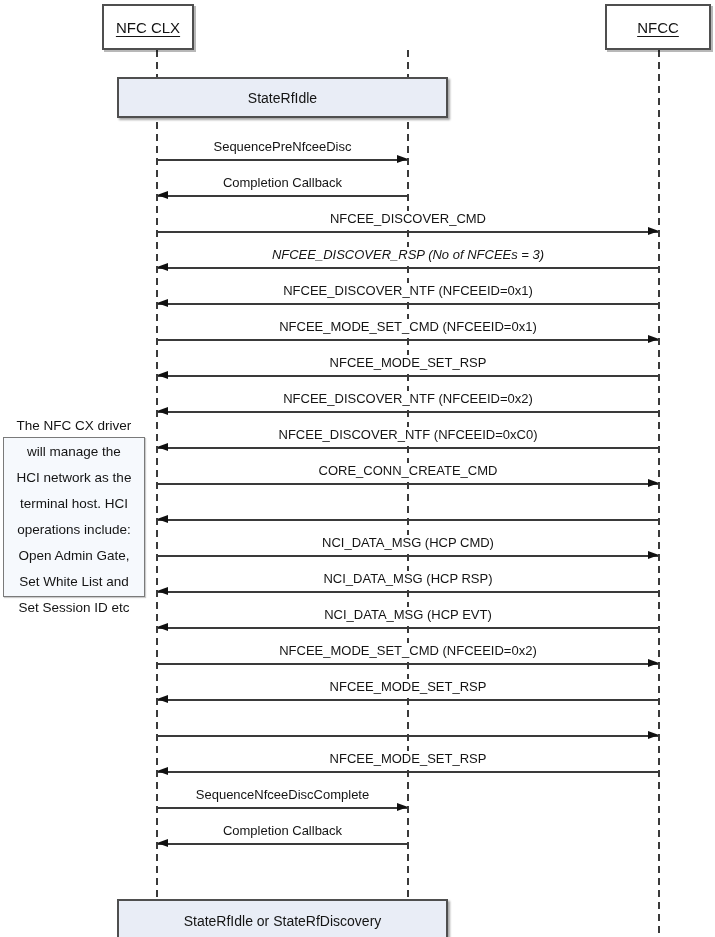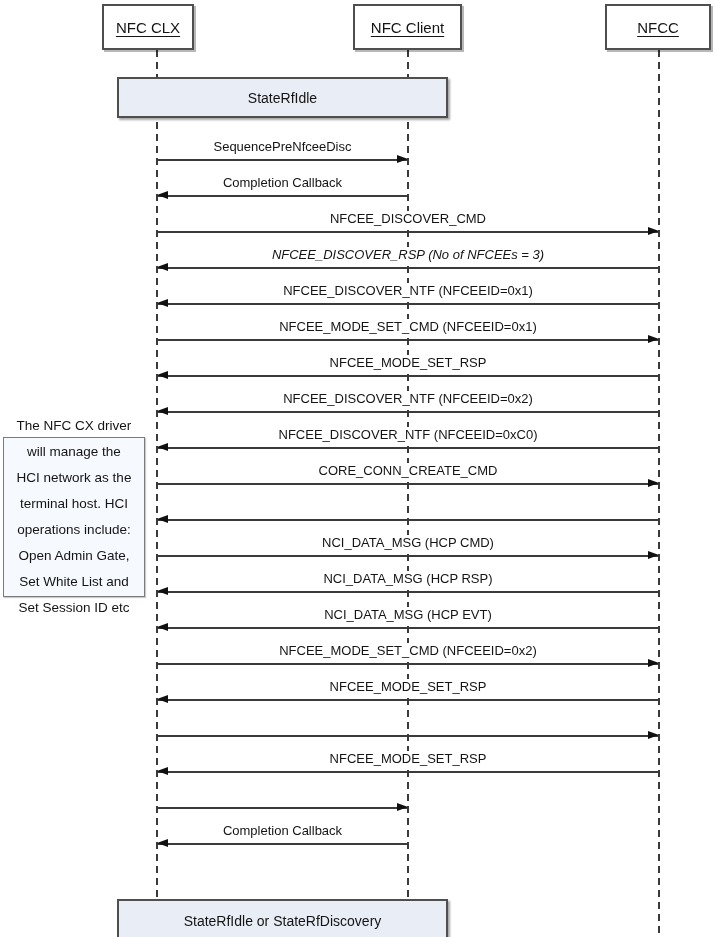--- a/index.html
+++ b/index.html
@@ -202,35 +202,33 @@
       <div class="message" style="left: 157px; top: 715px; width: 502px;">
         <div class="msg-line"></div>
         <div class="msg-head right"></div>
       </div>
       <div class="message" style="left: 157px; top: 751px; width: 502px;">
         <div class="msg-label"><span class="msg-label-text">NFCEE_MODE_SET_RSP</span></div>
         <div class="msg-line"></div>
         <div class="msg-head left"></div>
       </div>
       <div class="message" style="left: 157px; top: 787px; width: 251px;">
+        <div class="msg-label"><span class="msg-label-text">SequenceNfceeDiscComplete</span></div>
         <div class="msg-line"></div>
         <div class="msg-head right"></div>
       </div>
       <div class="message" style="left: 157px; top: 823px; width: 251px;">
         <div class="msg-label"><span class="msg-label-text">Completion Callback</span></div>
         <div class="msg-line"></div>
         <div class="msg-head left"></div>
       </div>
     </div>
 
   <div class="actor" style="left:102px;width:92px">
     <span class="actor-label">NFC CLX</span>
-  </div>
-  <div class="actor" style="left:353px;width:109px">
-    <span class="actor-label">NFC Client</span>
   </div>
   <div class="actor" style="left:605px;width:106px">
     <span class="actor-label">NFCC</span>
   </div>
 
   <div class="state-box" id="state-top">
     <span>StateRfIdle</span>
   </div>
   <div class="state-box" id="state-bottom">
     <span>StateRfIdle or StateRfDiscovery</span>

